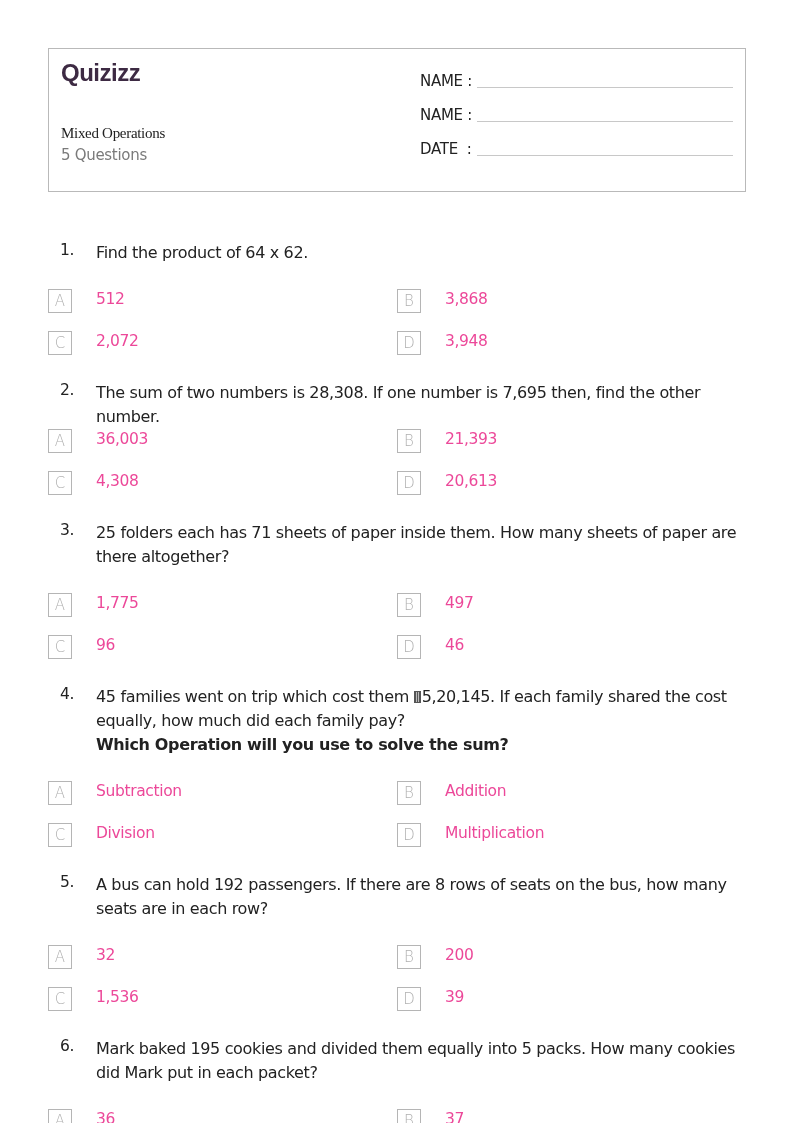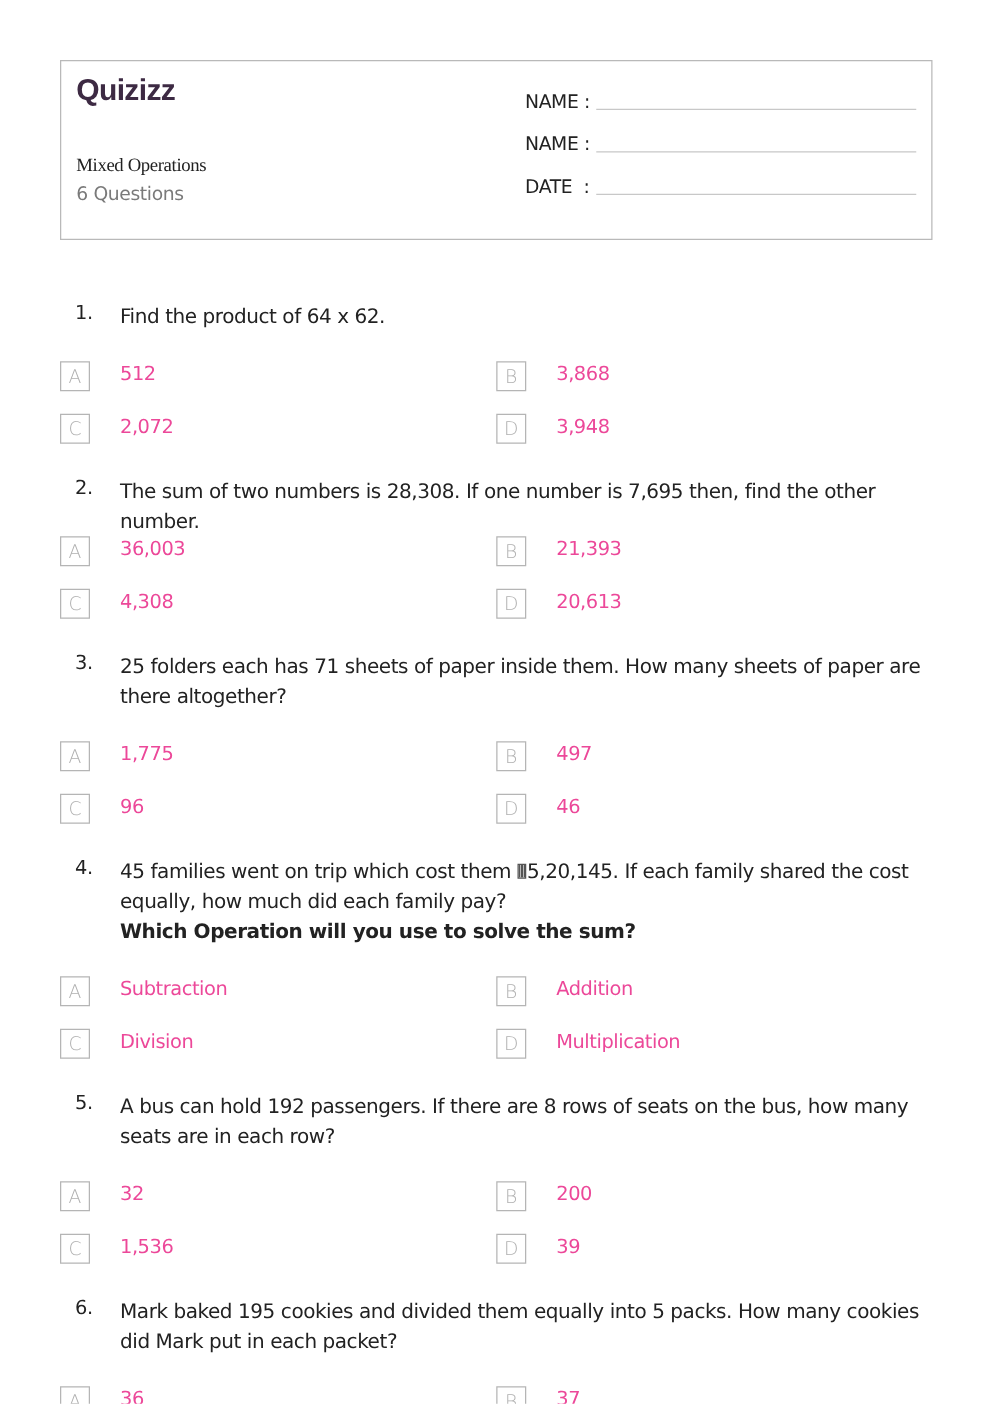--- a/index.html
+++ b/index.html
@@ -49,21 +49,21 @@
       font-size: 15px; color: #b0b0b0; font-family: "DejaVu Sans", sans-serif; font-weight: 300;
     }
     .opt-text { position: absolute; left: 48px; top: 1px; font-size: 15.5px; color: #ec4899; white-space: nowrap; letter-spacing: -0.35px; }
   </style>
 </head>
 <body>
 
 <div class="header-box">
   <div class="logo">Quizizz</div>
   <div class="title">Mixed Operations</div>
-  <div class="subtitle">6 Questions</div>
+  <div class="subtitle">5 Questions</div>
 
   <div class="field" style="top:17px;">
     <span class="field-label">NAME :</span>
     <span class="field-line"></span>
   </div>
   <div class="field" style="top:51px;">
     <span class="field-label">NAME :</span>
     <span class="field-line"></span>
   </div>
   <div class="field" style="top:85px;">

